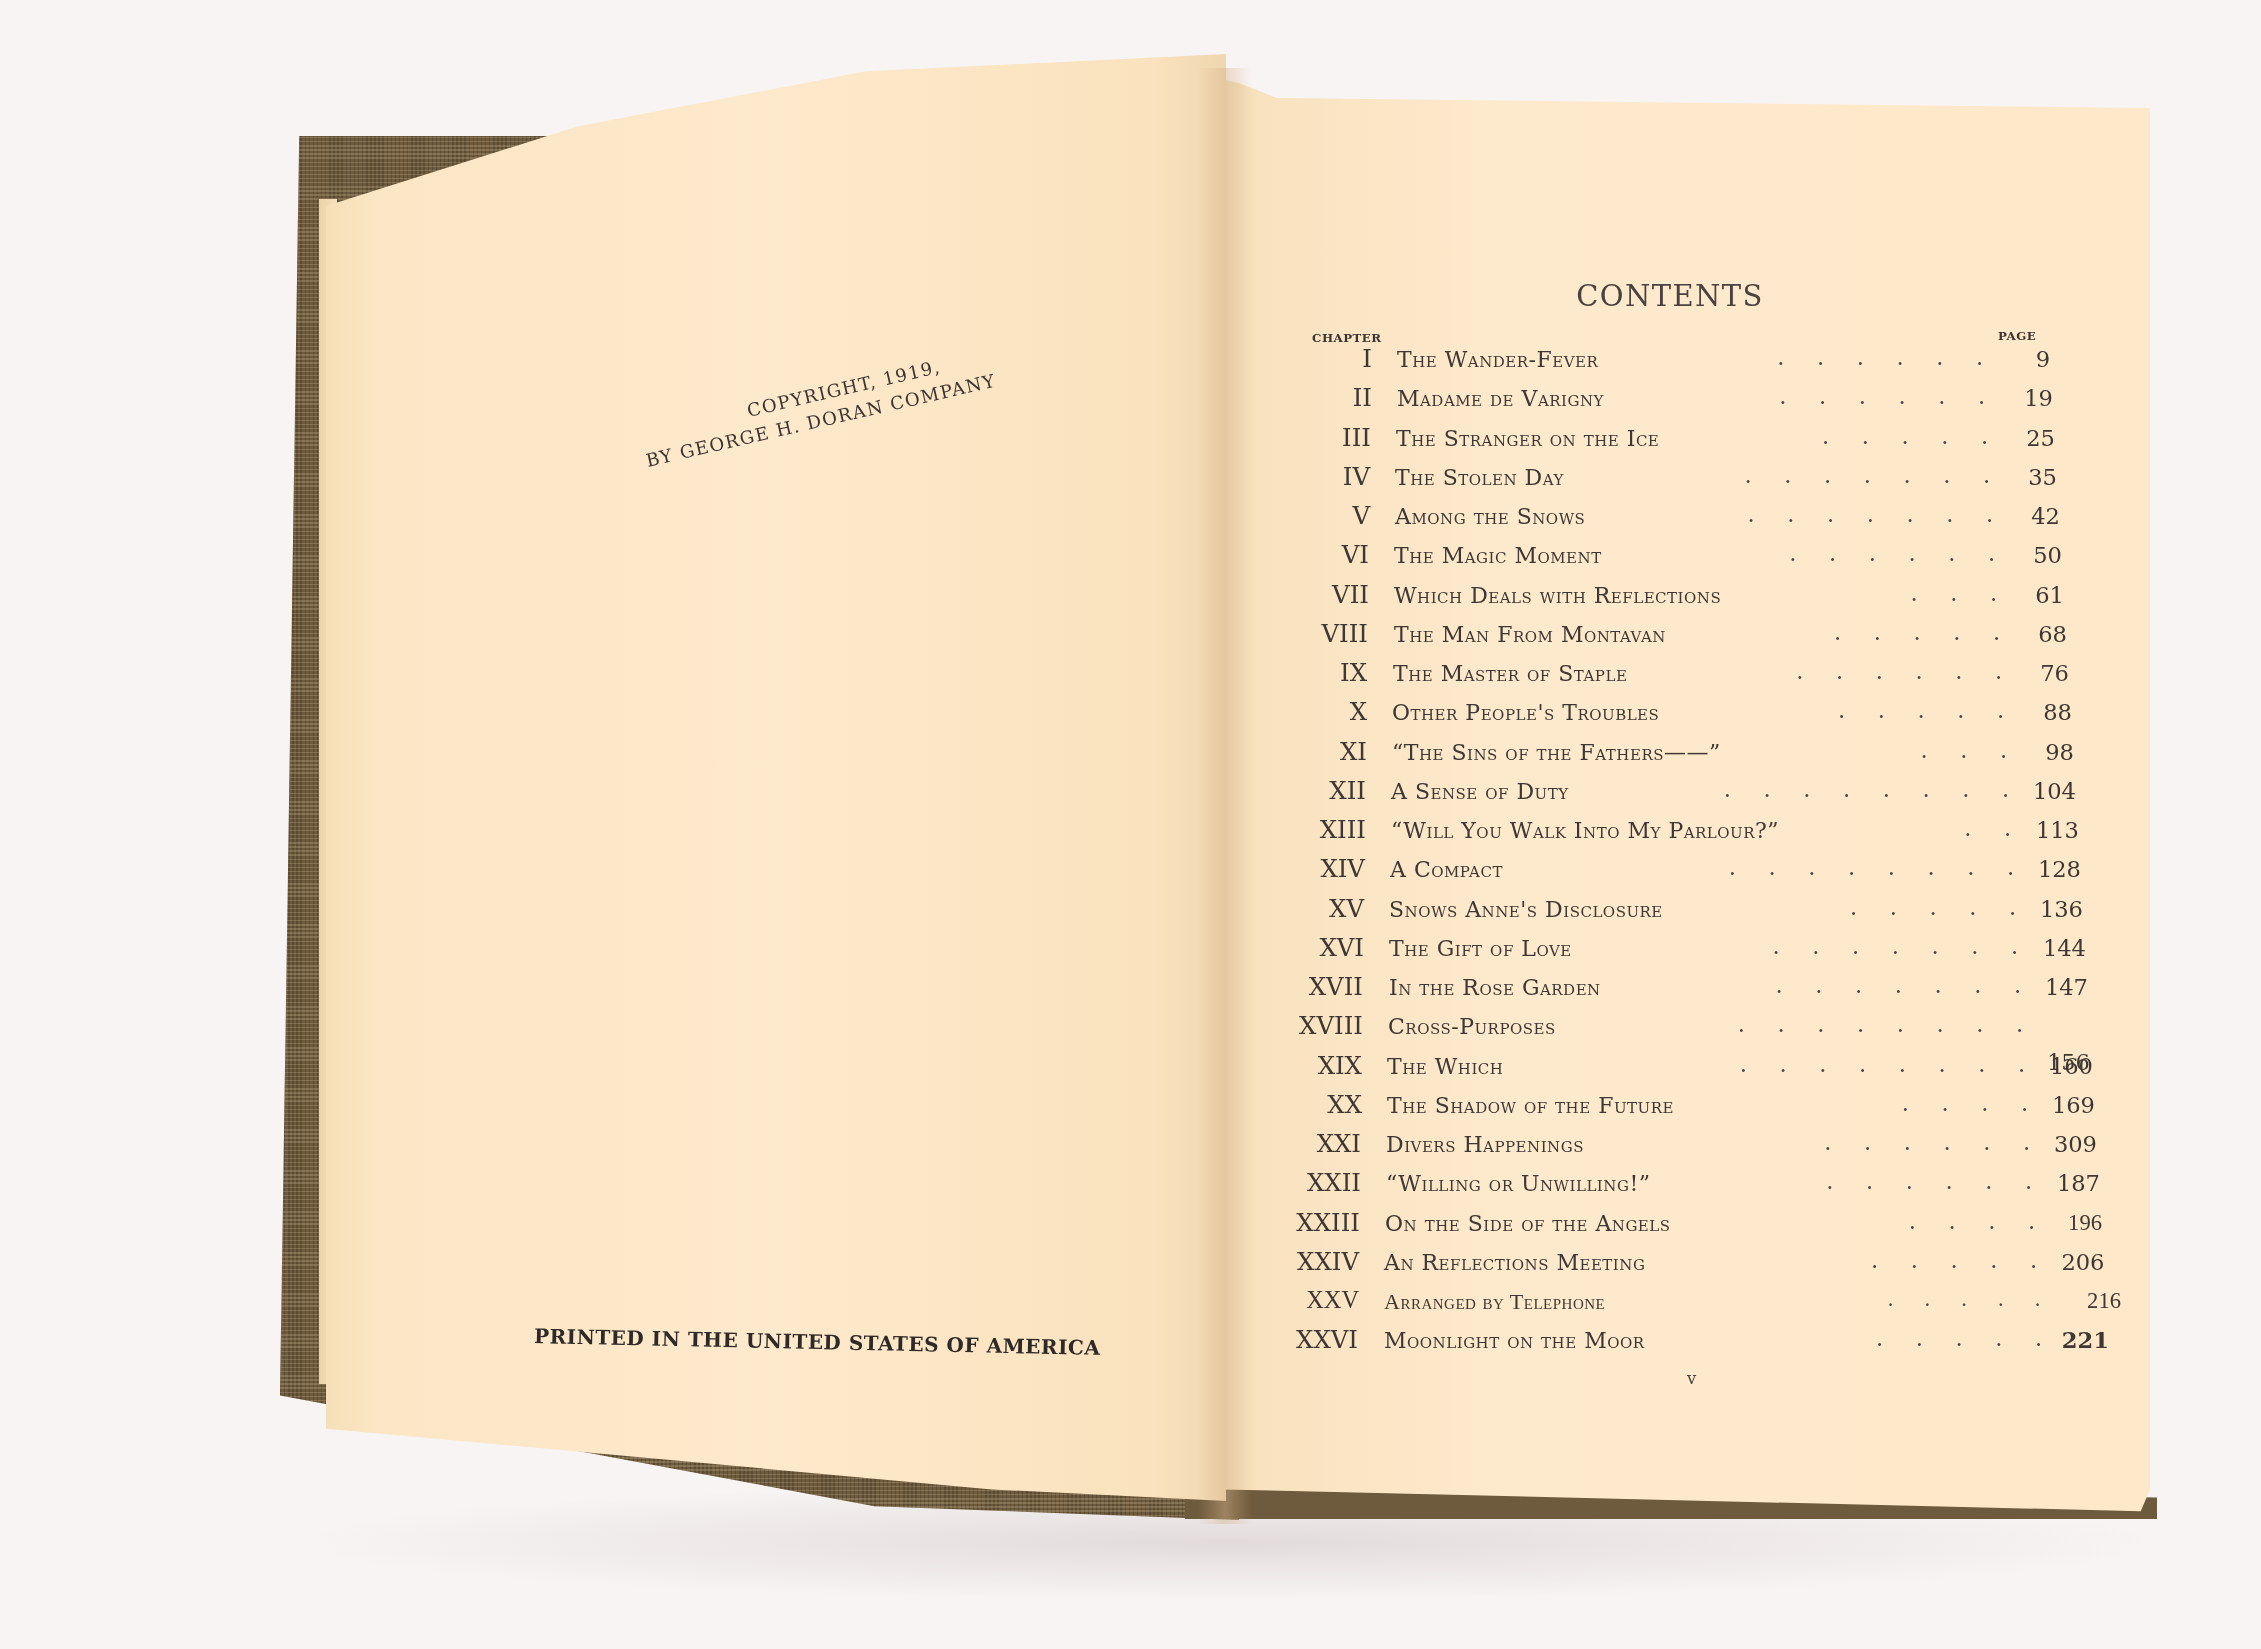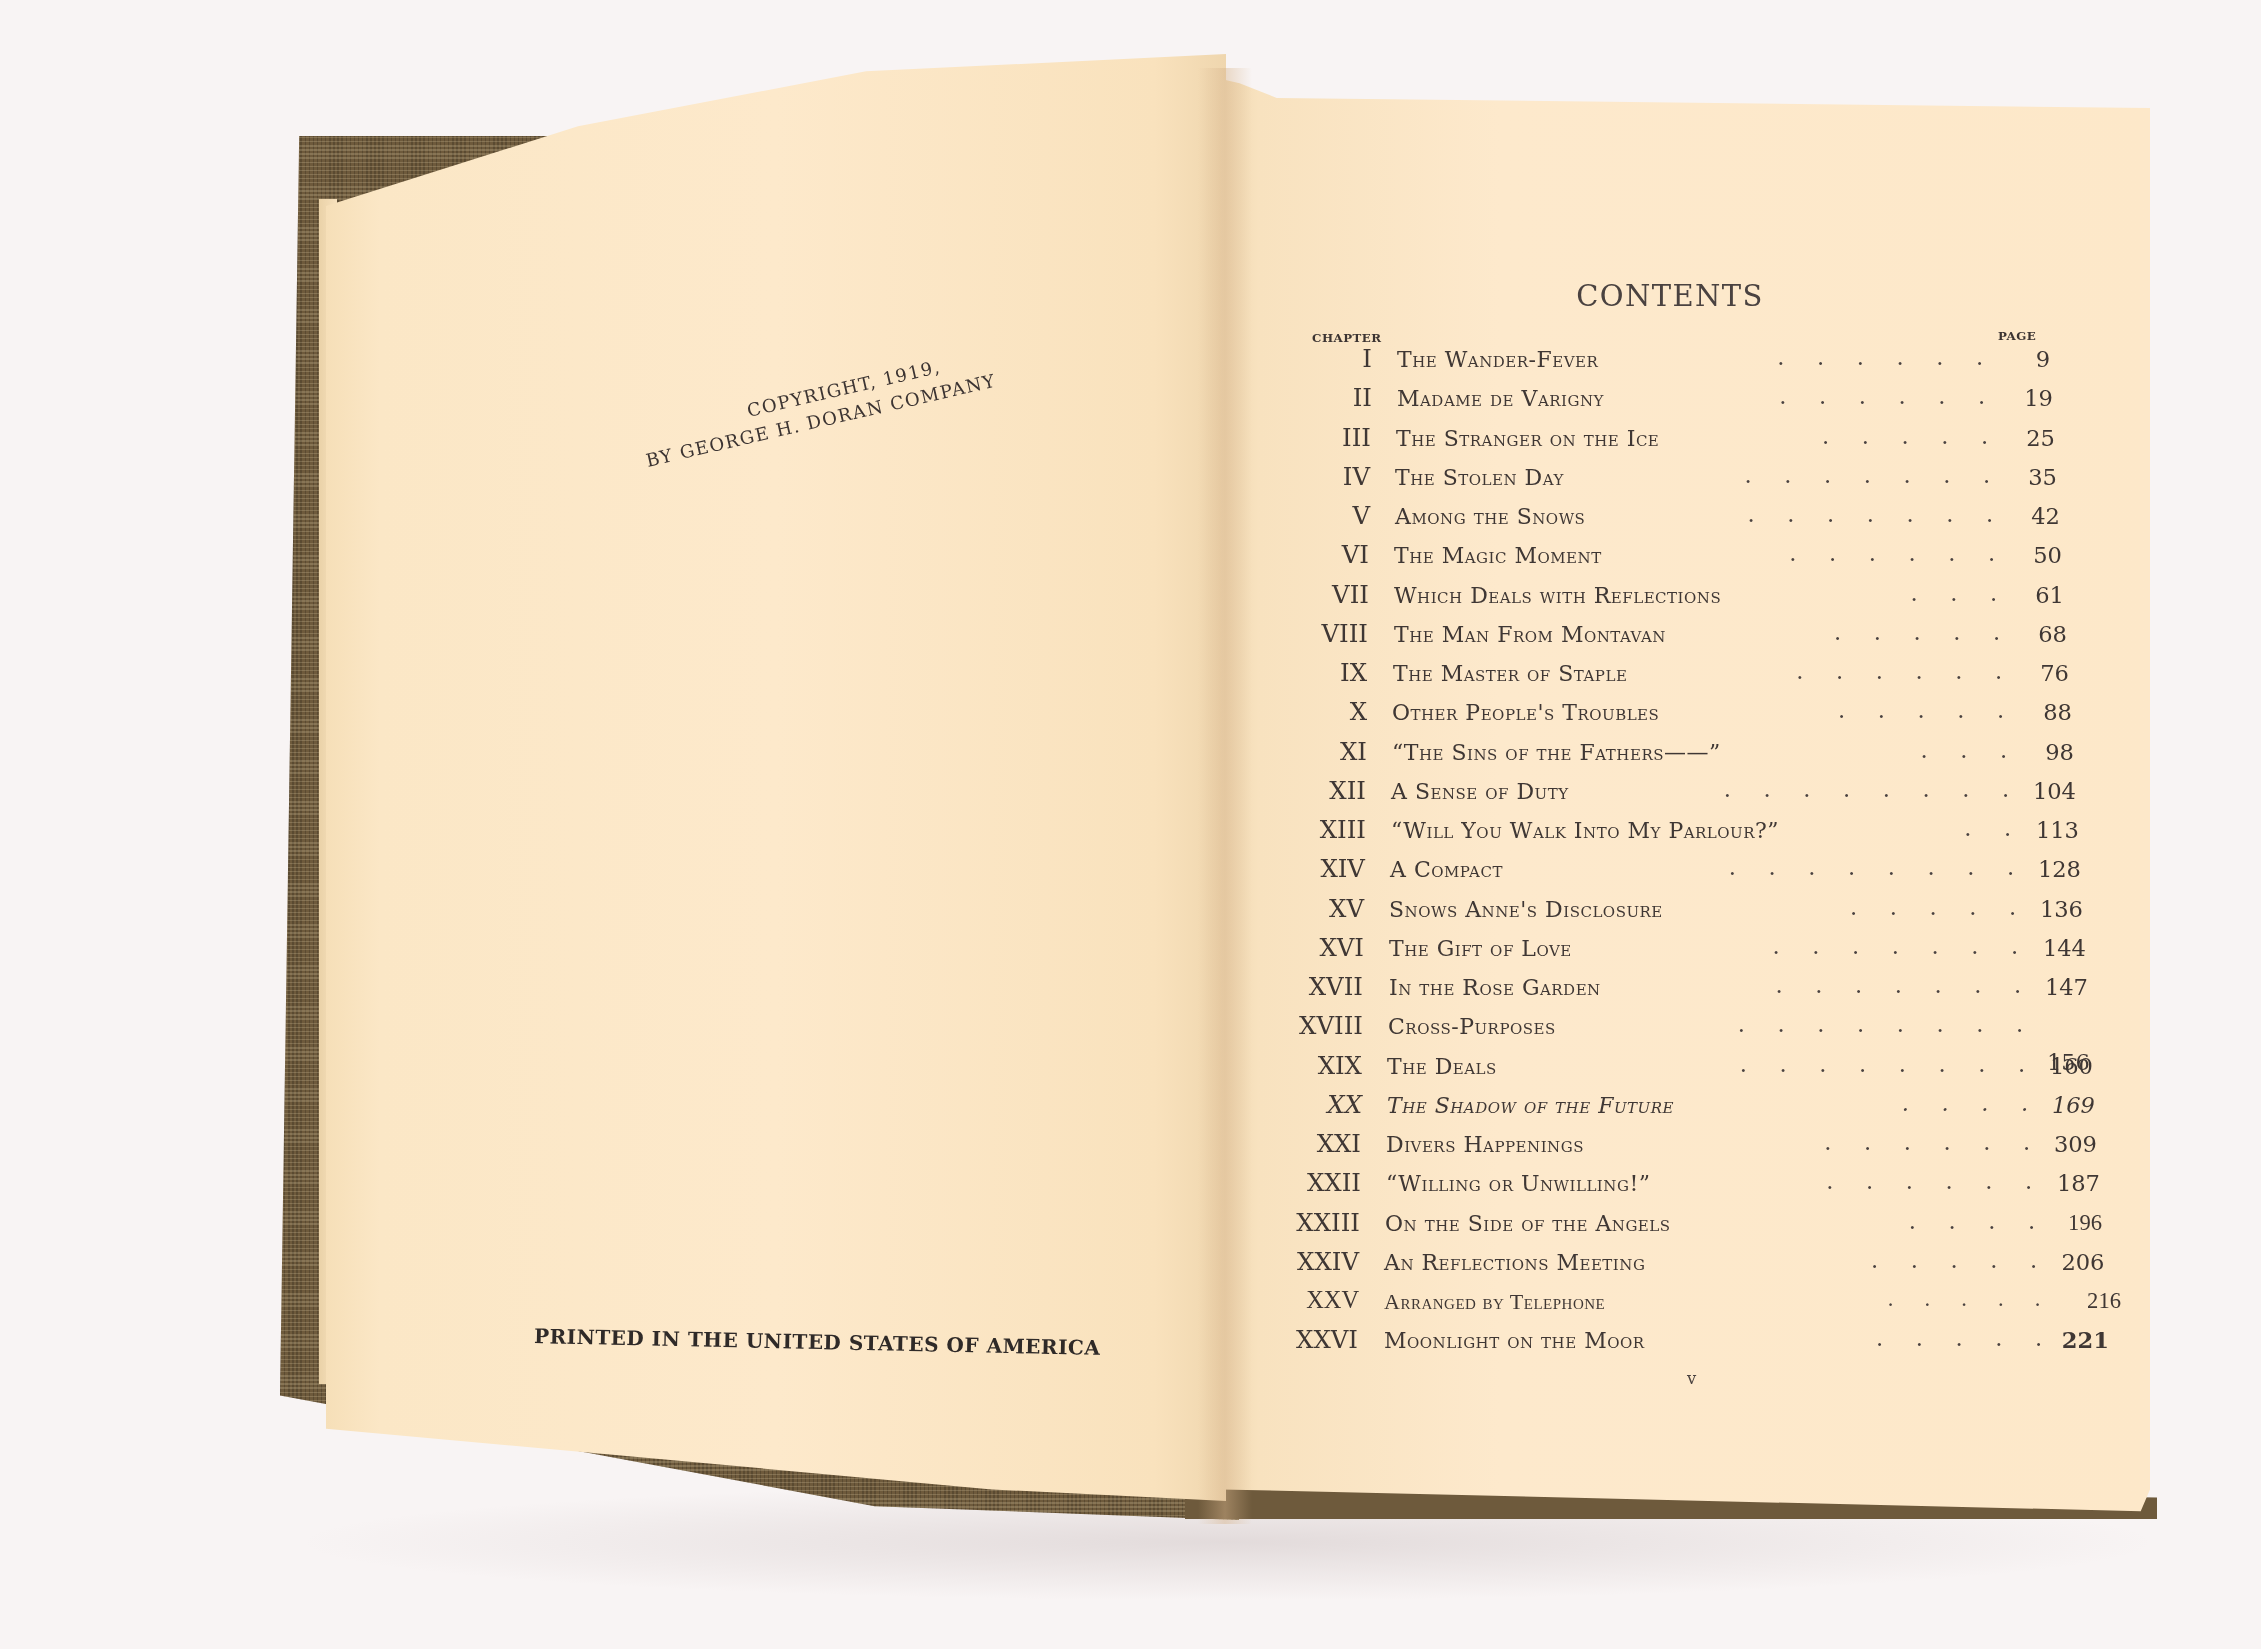--- a/index.html
+++ b/index.html
@@ -217,25 +217,25 @@
       <span class="pg" style="right: 37px;">147</span>
     </div>
     <div class="row" style="top: 667px;">
       <span class="num" style="right:762px">XVIII</span>
       <span class="title" style="left:122px">Cross-Purposes</span>
       <span class="dots" style="right: 89px;">. . . . . . . .</span>
       <span class="pg" style="right: 35px; margin-top: 36px;">156</span>
     </div>
     <div class="row" style="top: 707px;">
       <span class="num" style="right:763px">XIX</span>
-      <span class="title" style="left:121px">The Deals</span>
+      <span class="title" style="left:121px">The Which</span>
       <span class="dots" style="right: 87px;">. . . . . . . .</span>
       <span class="pg" style="right: 32px;">160</span>
     </div>
-    <div class="row" style="top: 746px; font-style: italic;">
+    <div class="row" style="top: 746px;">
       <span class="num" style="right:763px">XX</span>
       <span class="title" style="left:121px">The Shadow of the Future</span>
       <span class="dots" style="right: 84px;">. . . .</span>
       <span class="pg" style="right: 30px; margin-left: 36px;">169</span>
     </div>
     <div class="row" style="top: 785px;">
       <span class="num" style="right:764px">XXI</span>
       <span class="title" style="left:120px">Divers Happenings</span>
       <span class="dots" style="right: 82px;">. . . . . .</span>
       <span class="pg" style="right: 28px;">309</span>

